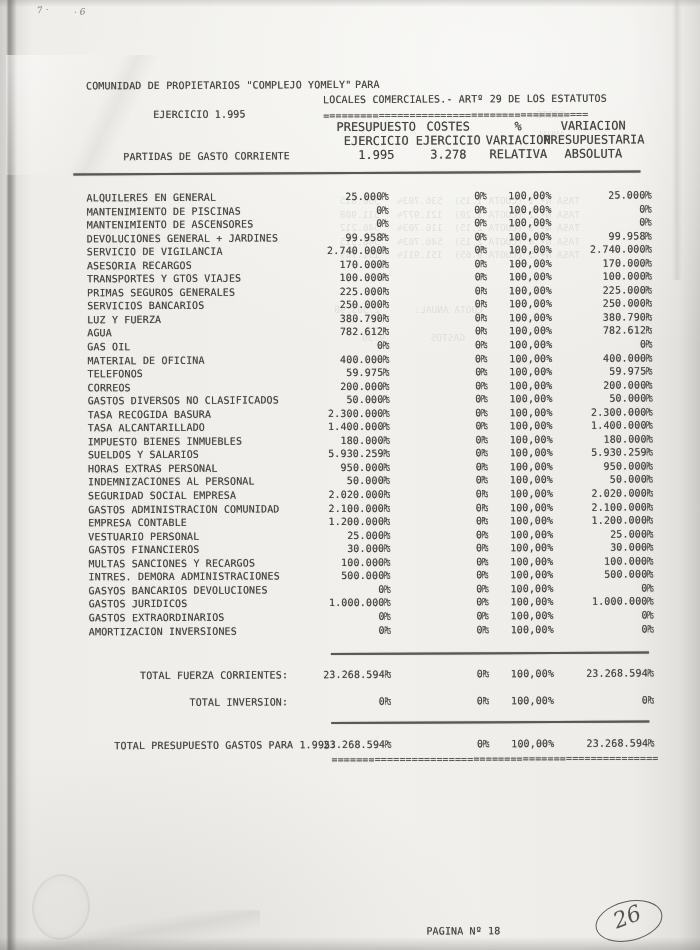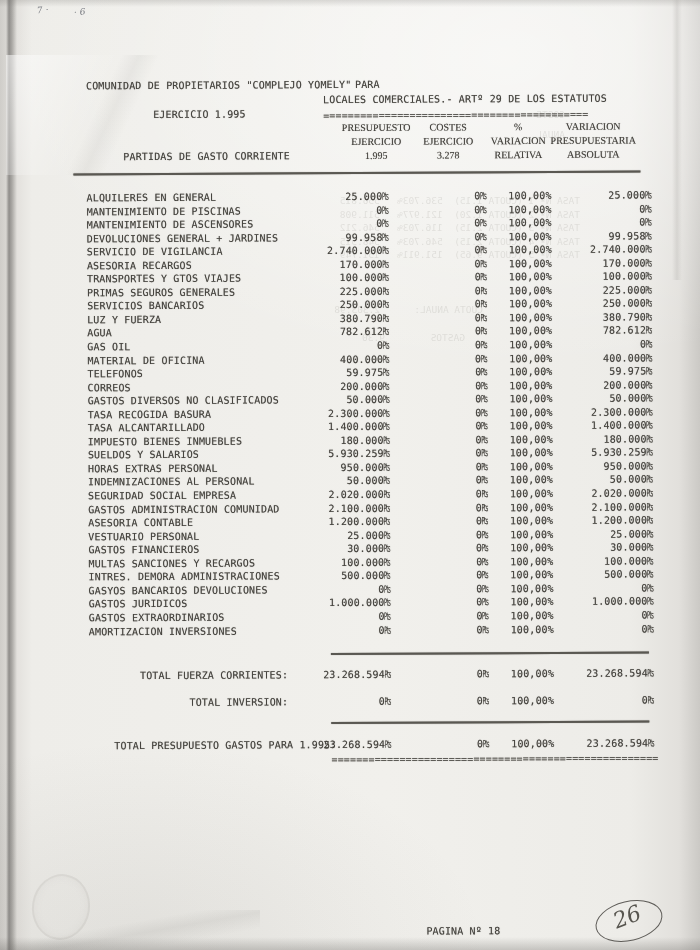--- a/index.html
+++ b/index.html
@@ -22,21 +22,21 @@
     background:linear-gradient(90deg,rgba(0,0,0,0),rgba(180,178,174,.35),rgba(0,0,0,0));}
   .crease3{position:absolute;left:10px;bottom:0;width:250px;height:40px;
     background:linear-gradient(170deg,rgba(0,0,0,0) 40%,rgba(130,128,124,.12) 55%,rgba(0,0,0,0) 75%);}
 
   .content{position:absolute;left:0;top:0;width:700px;height:950px;transform:rotate(-0.3deg);z-index:3;}
   .tw{position:absolute;font-size:10px;line-height:13.56px;color:#45433e;
       letter-spacing:.15px;white-space:pre;text-shadow:0 0 .7px rgba(69,67,62,.6);}
   .rule{position:absolute;height:1.6px;background:#5a5852;box-shadow:0 0 .9px rgba(90,88,82,.85);}
 
   .colhead{position:absolute;text-align:center;}
-  .colhead div{font-size:10px;line-height:13.9px;color:#45433e;white-space:pre;text-shadow:0 0 .7px rgba(69,67,62,.6);font-family:Liberation Serif, serif;}
+  .colhead div{font-size:12px;line-height:13.9px;color:#45433e;white-space:pre;text-shadow:0 0 .7px rgba(69,67,62,.6);}
 
   .rows{position:absolute;left:0;top:190px;width:700px;}
   .trow{position:relative;height:13.56px;}
   .cell{position:absolute;top:0;font-size:10px;line-height:13.56px;color:#45433e;
         white-space:pre;letter-spacing:.15px;text-shadow:0 0 .7px rgba(69,67,62,.6);}
   .lbl{left:88px;}
   .c1{right:310px;} .c2{right:212px;} .c3{right:147px;text-align:center;} .c4{right:47px;}
 
   .totline{position:absolute;width:700px;height:13.56px;}
   .tlabel{position:absolute;top:0;right:413px;}
@@ -275,21 +275,21 @@
           <span class="cell c4">2.020.000₧</span>
         </div>
         <div class="trow">
           <span class="cell lbl">GASTOS ADMINISTRACION COMUNIDAD</span>
           <span class="cell c1">2.100.000₧</span>
           <span class="cell c2">0₧</span>
           <span class="cell c3">100,00%</span>
           <span class="cell c4">2.100.000₧</span>
         </div>
         <div class="trow">
-          <span class="cell lbl">ASESORIA CONTABLE</span>
+          <span class="cell lbl">EMPRESA CONTABLE</span>
           <span class="cell c1">1.200.000₧</span>
           <span class="cell c2">0₧</span>
           <span class="cell c3">100,00%</span>
           <span class="cell c4">1.200.000₧</span>
         </div>
         <div class="trow">
           <span class="cell lbl">VESTUARIO PERSONAL</span>
           <span class="cell c1">25.000₧</span>
           <span class="cell c2">0₧</span>
           <span class="cell c3">100,00%</span>

